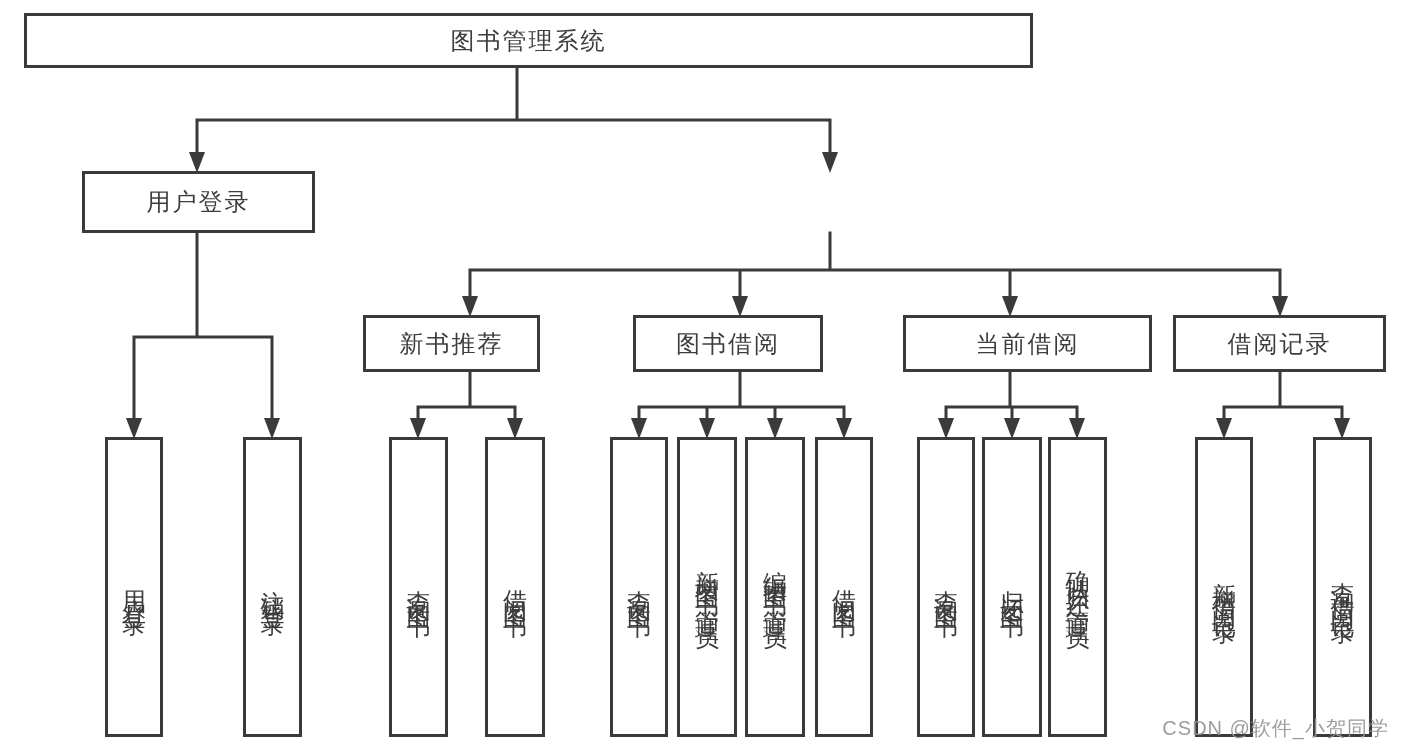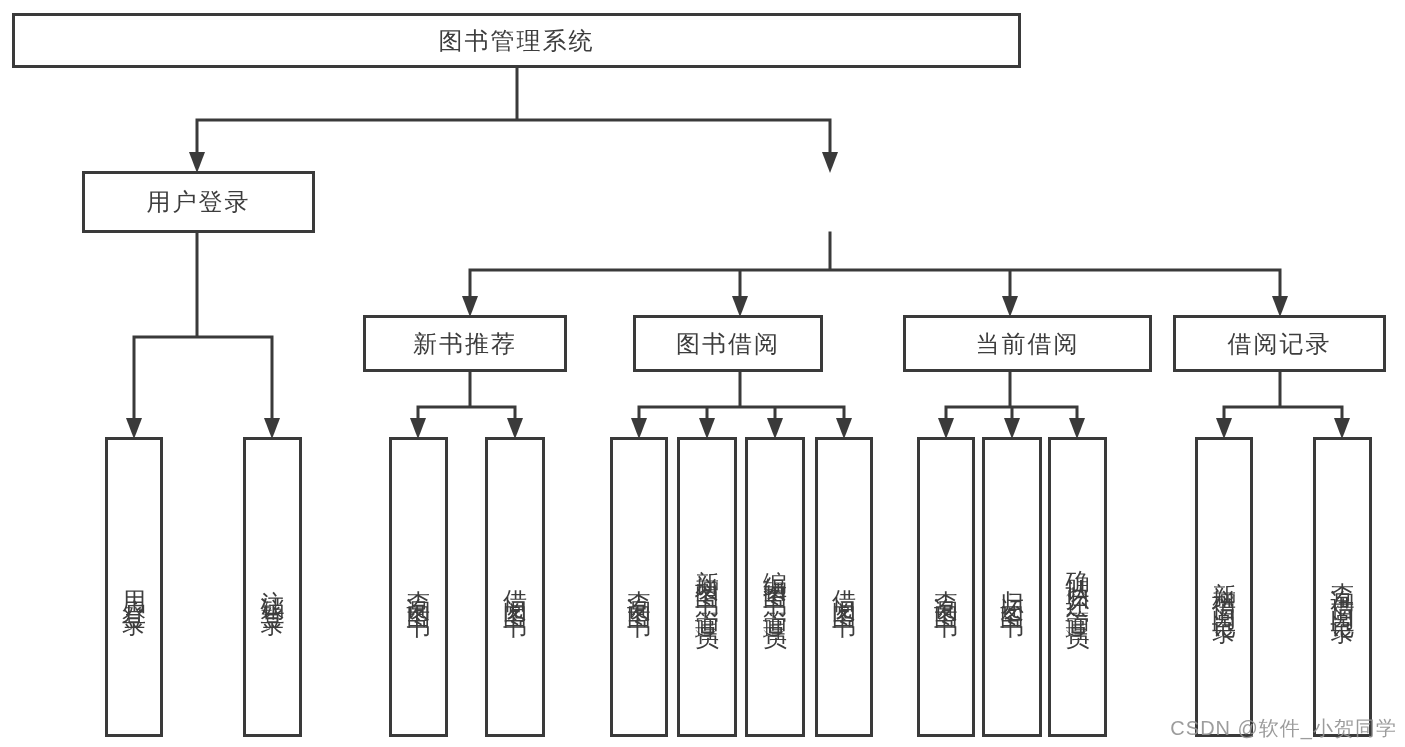--- a/index.html
+++ b/index.html
@@ -38,21 +38,21 @@
   }
   .vbox {
     writing-mode: vertical-rl;
     font-size: 24px;
     letter-spacing: 8px;
     line-height: 1;
     white-space: nowrap;
   }
   .watermark {
     position: absolute;
-    right: 8px;
+    right: 16px;
     bottom: 5px;
     font-size: 20px;
     letter-spacing: 1px;
     color: rgba(148, 148, 148, 0.92);
     z-index: 10;
     white-space: nowrap;
   }
 </style>
 </head>
 <body>
@@ -99,25 +99,25 @@
 
       <polygon points="938,418 954,418 946,439"></polygon>
       <polygon points="1004,418 1020,418 1012,439"></polygon>
       <polygon points="1069,418 1085,418 1077,439"></polygon>
 
       <polygon points="1216,418 1232,418 1224,439"></polygon>
       <polygon points="1334,418 1350,418 1342,439"></polygon>
     </g>
   </svg>
 
-  <div class="box hbox" style="left:12px; top:13px; width:1009px; height:55px;font-family:Liberation Serif, serif;">图书管理系统</div>
+  <div class="box hbox" style="left:24px; top:13px; width:1009px; height:55px;font-family:Liberation Serif, serif;">图书管理系统</div>
 
   <div class="box hbox" style="left:82px; top:171px; width:233px; height:62px;">用户登录</div>
 
-  <div class="box hbox" style="left:363px; top:315px; width:204px; height:57px;">新书推荐</div>
+  <div class="box hbox" style="left:363px; top:315px; width:177px; height:57px;">新书推荐</div>
   <div class="box hbox" style="left:633px; top:315px; width:190px; height:57px;">图书借阅</div>
   <div class="box hbox" style="left:903px; top:315px; width:249px; height:57px;">当前借阅</div>
   <div class="box hbox" style="left:1173px; top:315px; width:213px; height:57px;">借阅记录</div>
 
   <div class="box vbox" style="left:105px; top:437px; width:58px; height:300px;">用户登录</div>
   <div class="box vbox" style="left:243px; top:437px; width:59px; height:300px;">注销登录</div>
 
   <div class="box vbox" style="left:389px; top:437px; width:59px; height:300px;">查询图书</div>
   <div class="box vbox" style="left:485px; top:437px; width:60px; height:300px;">借阅图书</div>
 

